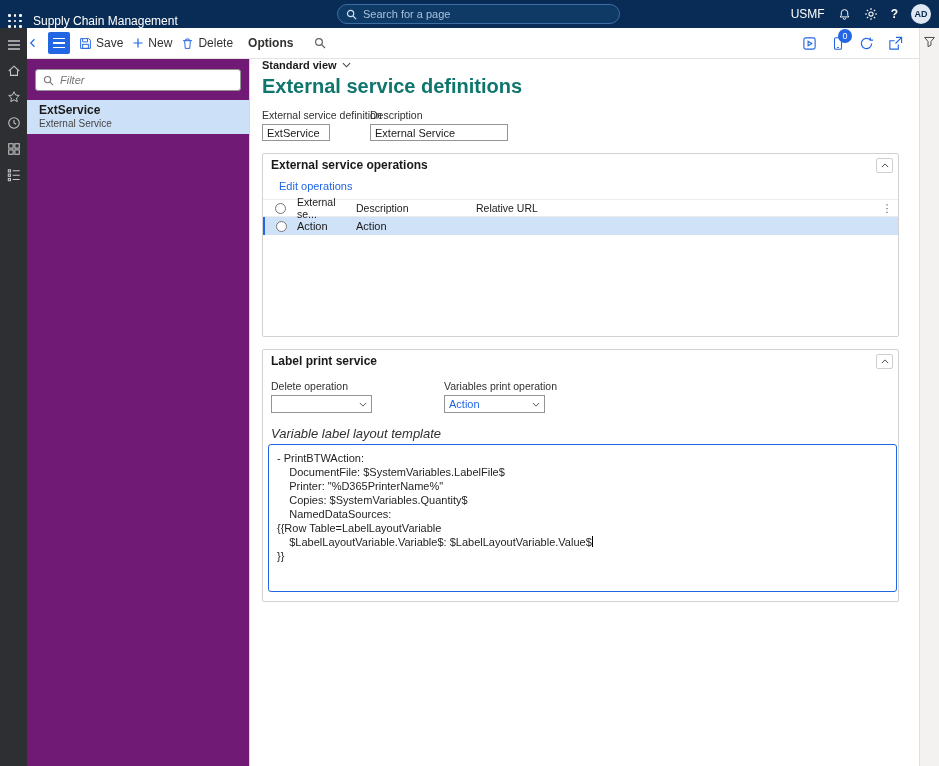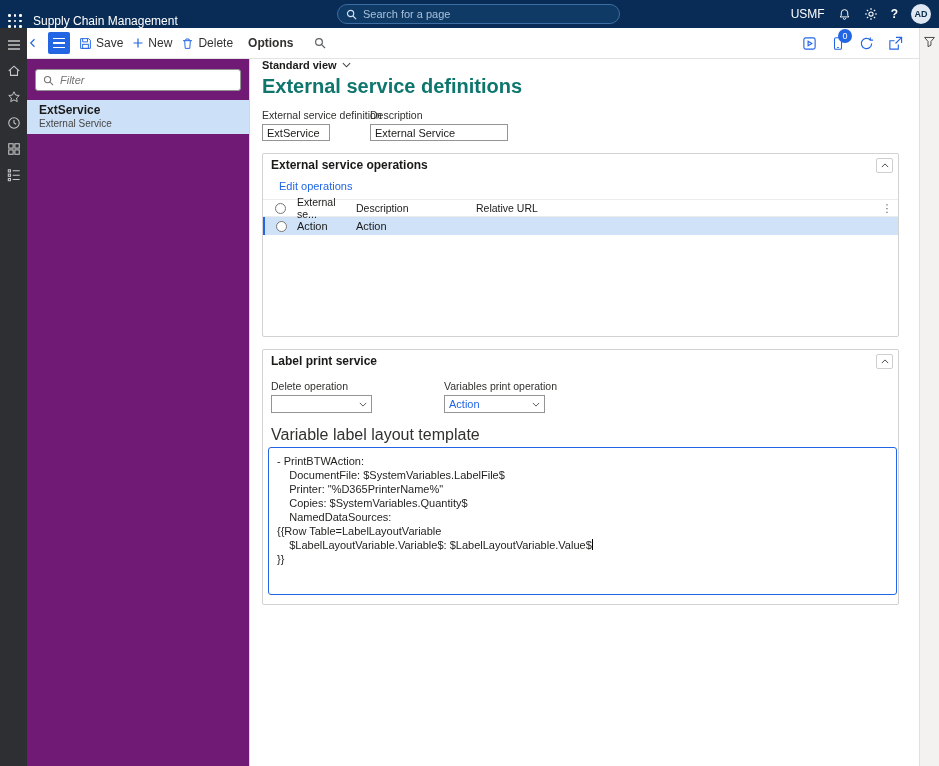--- a/index.html
+++ b/index.html
@@ -113,21 +113,21 @@
     border-left:2px solid #2266e3; font-size:11px; color:#1b1a19; cursor:pointer; }
   .gridrow .gc-sel { width:32px; }
   .gridspace { height:101px; }
 
   .selects { display:flex; margin:9px 0 0 8px; }
   .sg { width:173px; }
   .sg label { display:block; font-size:10.5px; color:#323130; margin-bottom:3px; white-space:nowrap; }
   .select { width:101px; height:18px; border:1px solid #949494; background:#fff;
     display:flex; align-items:center; justify-content:space-between;
     padding:0 4px; font-size:11px; color:#2266e3; cursor:pointer; }
-  .tpl-label { font-size:16px; color:#323130; margin:13px 0 3px 8px; }
+  .tpl-label { font-size:13px; color:#323130; margin:13px 0 3px 8px;font-style:italic; }
   .tpl-box { margin:0 0 9px 5px; width:629px; height:148px;
     border:1px solid #2266e3; border-radius:3px; padding:6px 8px;
     font-size:11px; line-height:14px; color:#201f1e; white-space:pre-wrap;
     font-family:inherit; overflow:hidden; cursor:text; }
   .caret { display:inline-block; width:1.5px; height:11px; background:#000; vertical-align:-1px; }
 </style>
 </head>
 <body>
 
 <header class="topbar">

